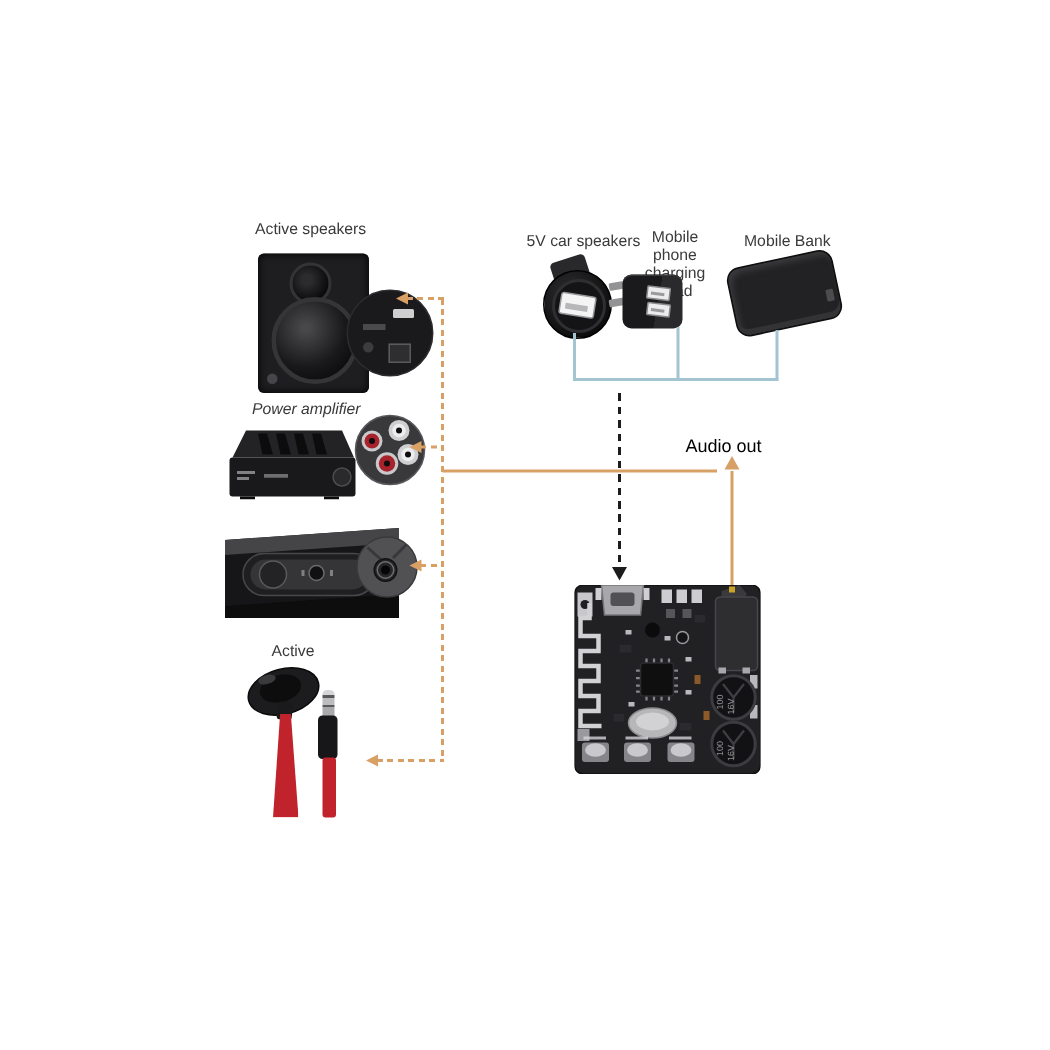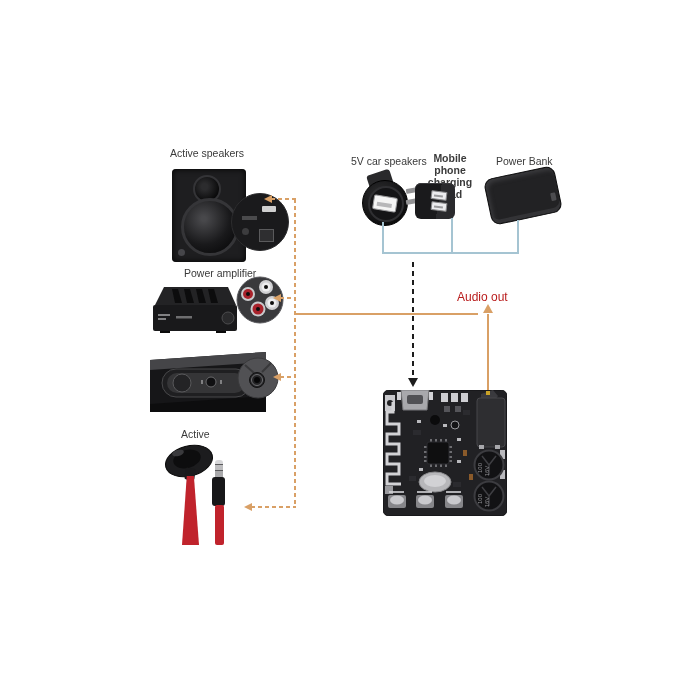--- a/index.html
+++ b/index.html
@@ -1,20 +1,20 @@
 <!DOCTYPE html>
 <html><head>
 <meta charset="utf-8">
 <style>
   html,body{margin:0;padding:0;background:#fff;}
   #canvas{position:relative;width:700px;height:700px;background:#ffffff;overflow:hidden;
           font-family:"Liberation Sans",sans-serif;}
   .abs{position:absolute;}
   .lbl{position:absolute;font-size:10.5px;line-height:1.15;color:#3a3a3a;white-space:nowrap;}
-  .lbl-orange{position:absolute;font-size:12px;color:#b91c1c;white-space:nowrap;}
+  .lbl-orange{position:absolute;font-size:12px;color:#000000;white-space:nowrap;}
 
   
   .dash-h{position:absolute;height:2px;
     background:repeating-linear-gradient(to right,#d9a066 0 4px,transparent 4px 7px);}
   .dash-v{position:absolute;width:2px;
     background:repeating-linear-gradient(to bottom,#d9a066 0 4px,transparent 4px 7px);}
   .dash-v-black{position:absolute;width:2px;
     background:repeating-linear-gradient(to bottom,#1c1c1c 0 5px,transparent 5px 9px);}
   .solid-h{position:absolute;height:2px;background:#d9a066;}
   .solid-v{position:absolute;width:2px;background:#d9a066;}
@@ -67,28 +67,28 @@
     border-radius:9px;transform:rotate(-12deg);border:1px solid #0e0e0f;
     box-shadow:inset 0 -4px 0 #333336, inset 2px 3px 4px #3a3a3d;}
   .pb-port{position:absolute;right:3px;top:26px;width:5px;height:8px;background:#4c4c4f;border-radius:1px;}
 </style>
 </head>
 <body>
 
 <div id="canvas">
 
   <div class="lbl" style="left:170px;top:147px;">Active speakers</div>
-  <div class="lbl" style="left:184px;top:267px;">Power amplifier</div>
+  <div class="lbl" style="left:168px;top:267px;font-style:italic;">Power amplifier</div>
   <div class="lbl" style="left:181px;top:428px;">Active</div>
   <div class="lbl" style="left:351px;top:155px;">5V car speakers</div>
-  <div class="lbl" style="left:420px;top:152px;width:60px;text-align:center;white-space:normal;font-weight:bold;">
+  <div class="lbl" style="left:420px;top:152px;width:60px;text-align:center;white-space:normal;">
     <span>Mobile phone</span><br>
     <span>charging head</span>
   </div>
-  <div class="lbl" style="left:496px;top:155px;">Power Bank</div>
+  <div class="lbl" style="left:496px;top:155px;">Mobile Bank</div>
   <div class="lbl-orange" style="left:457px;top:290px;">Audio out</div>
 
   <div class="spk-front">
     <div class="tweeter"></div>
     <div class="woofer"></div>
     <div class="spk-logo"></div>
   </div>
   <div class="circle-inset" style="left:231px;top:193px;width:56px;height:56px;background:#1a1a1c;border:1px solid #2c2c2e;">
     <div class="abs" style="left:30px;top:12px;width:14px;height:6px;background:#cfcfcf;border-radius:1px;"></div>
     <div class="abs" style="left:10px;top:22px;width:15px;height:4px;background:#4a4a4c;"></div>

